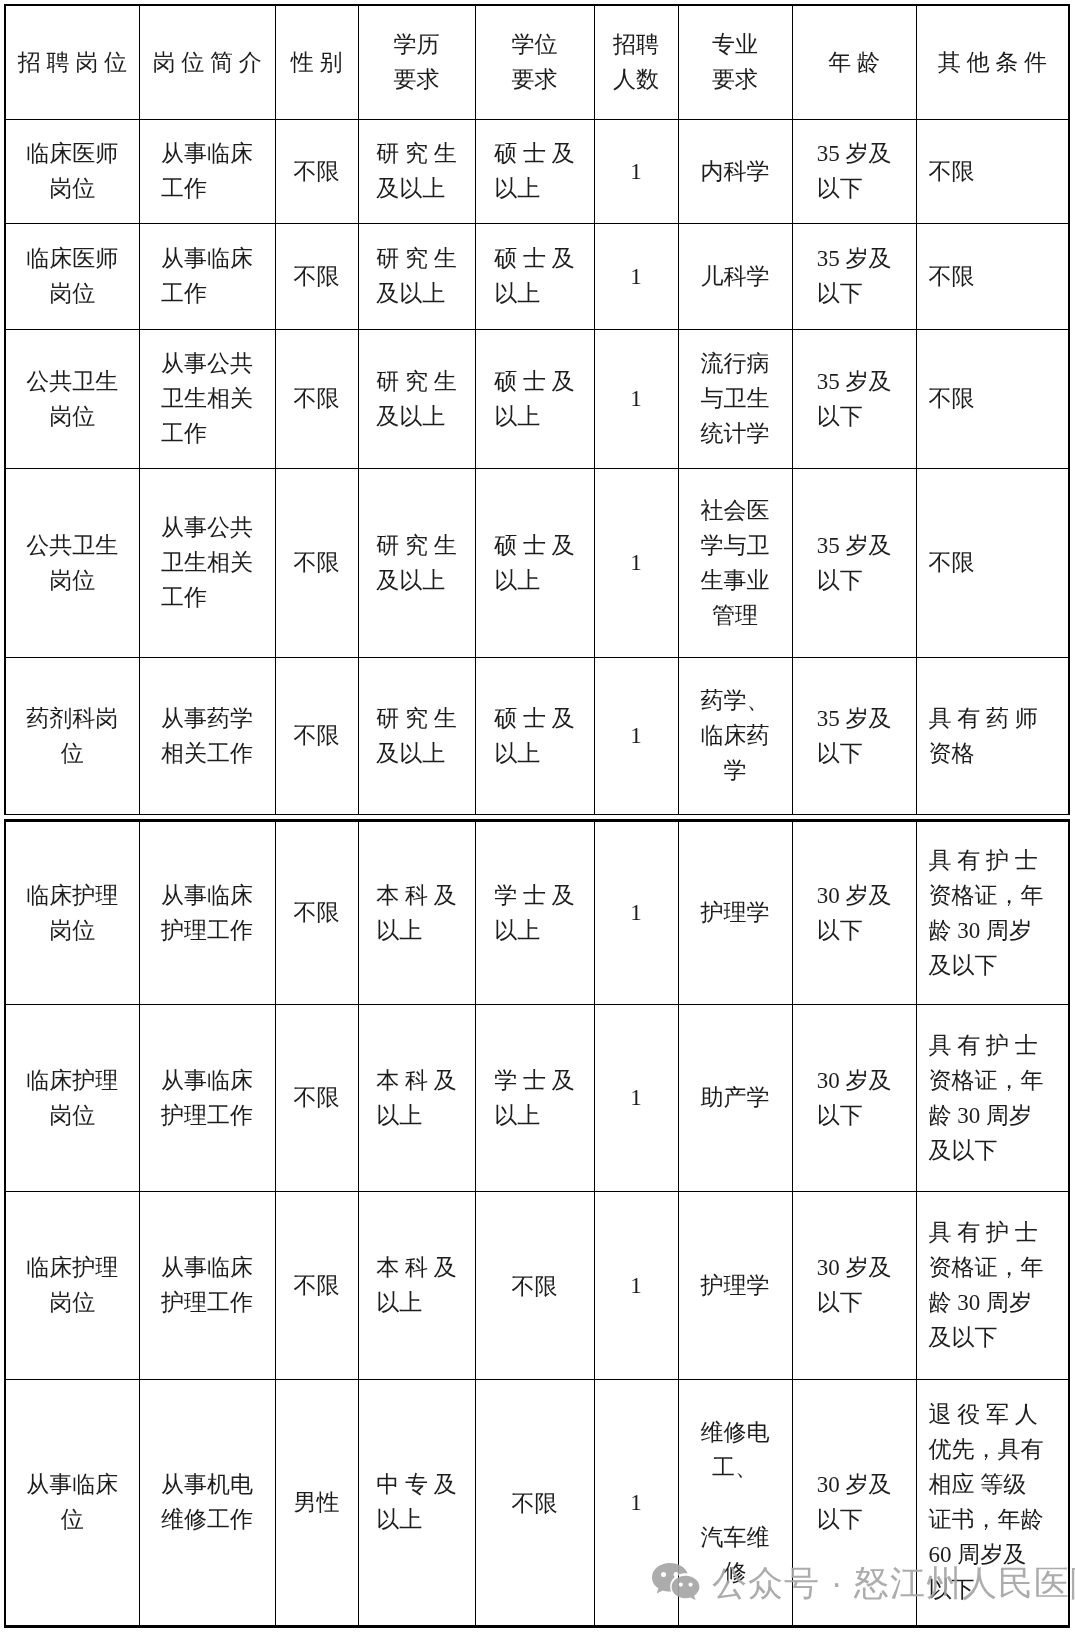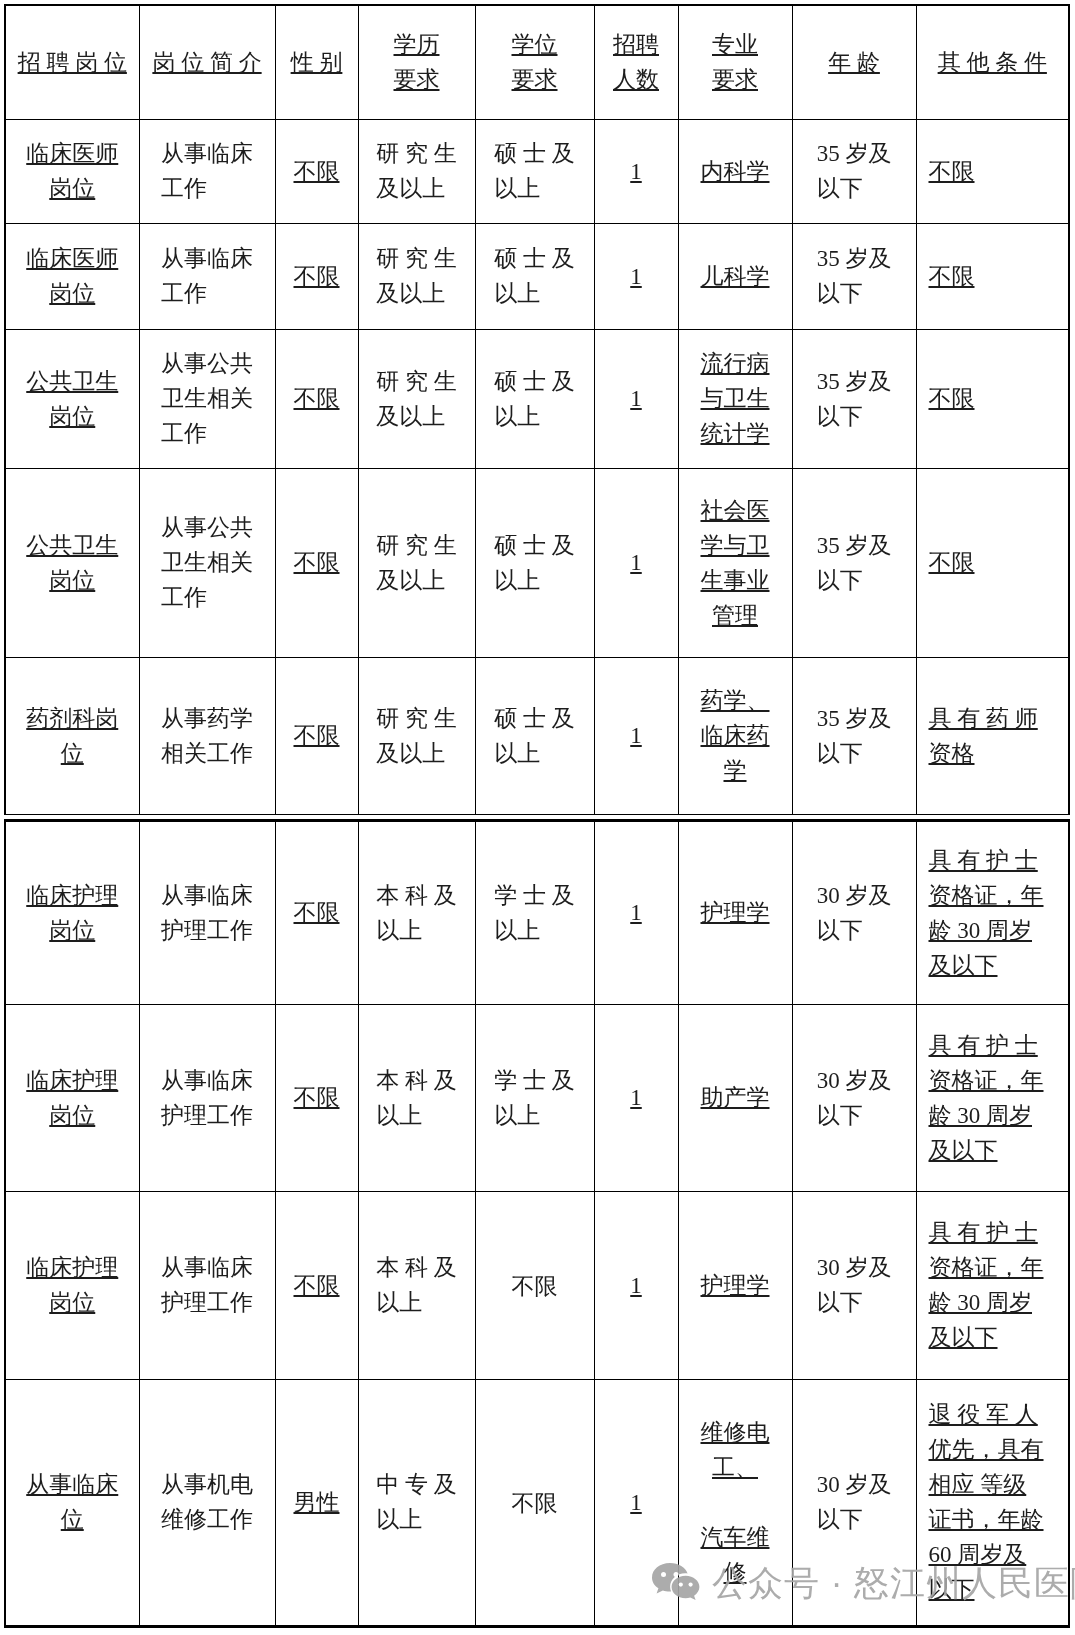--- a/index.html
+++ b/index.html
@@ -4,21 +4,21 @@
 <style>
   html,body{margin:0;padding:0;}
   body{
     width:1075px;height:1635px;
     background:#ffffff;
     position:relative;
     font-family:"Liberation Serif","DejaVu Serif",serif;
     color:#1d1d1d;
     overflow:hidden;
   }
-  .sheet{position:absolute;left:4px;top:4px;width:900px;text-decoration:underline;}
+  .sheet{position:absolute;left:4px;top:4px;width:900px;}
   table{
     border-collapse:collapse;
     table-layout:fixed;
     width:1064px;
   }
   table.t1{border:2px solid #000;border-bottom:1px solid #000;}
   table.t2{border:2px solid #000;border-top:3px solid #000;margin-top:4px;border-bottom:3px solid #000;}
   th,td{
     border:1px solid #000;
     font-weight:normal;

